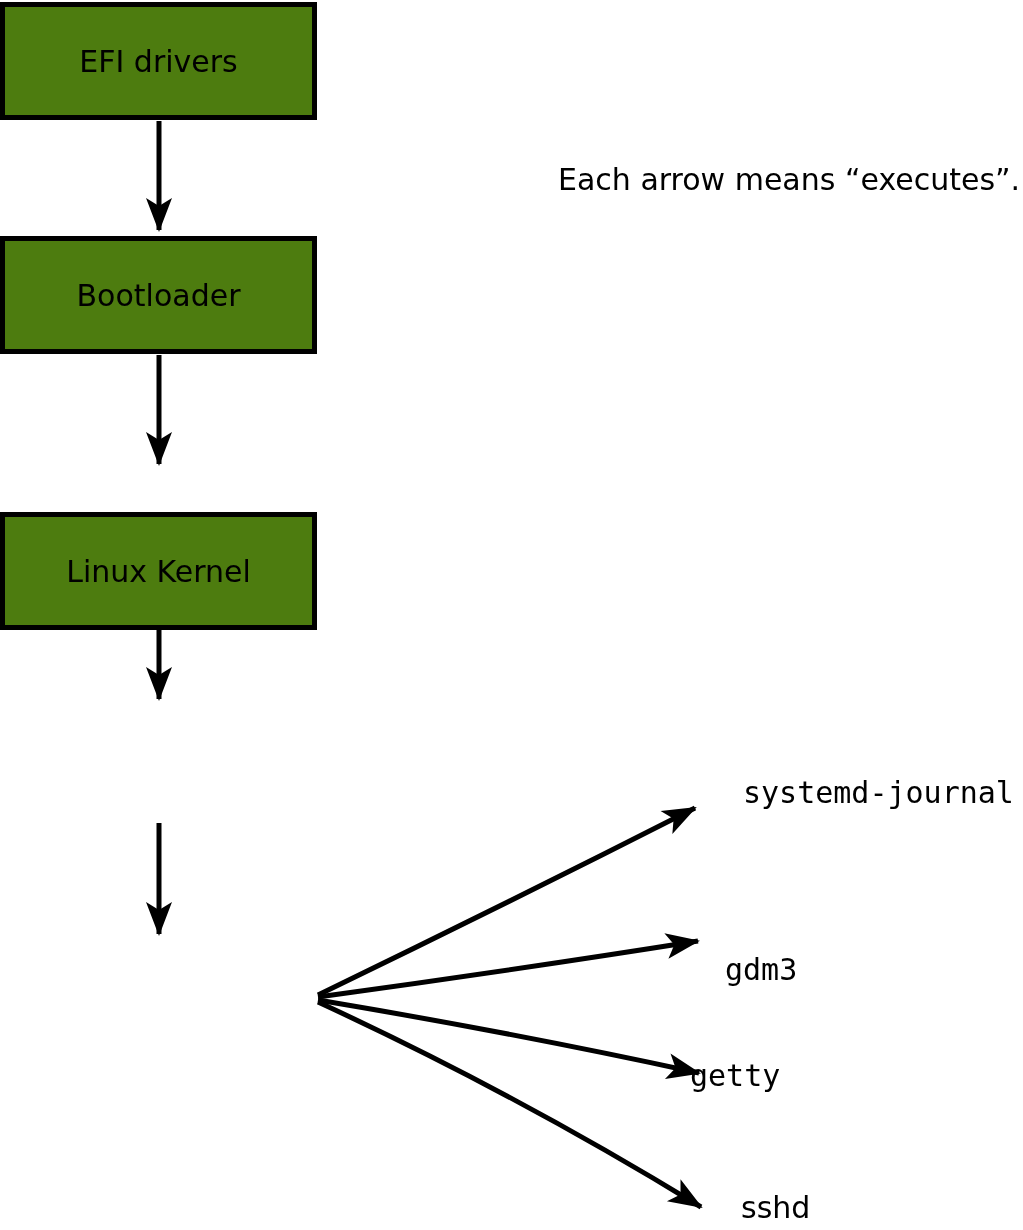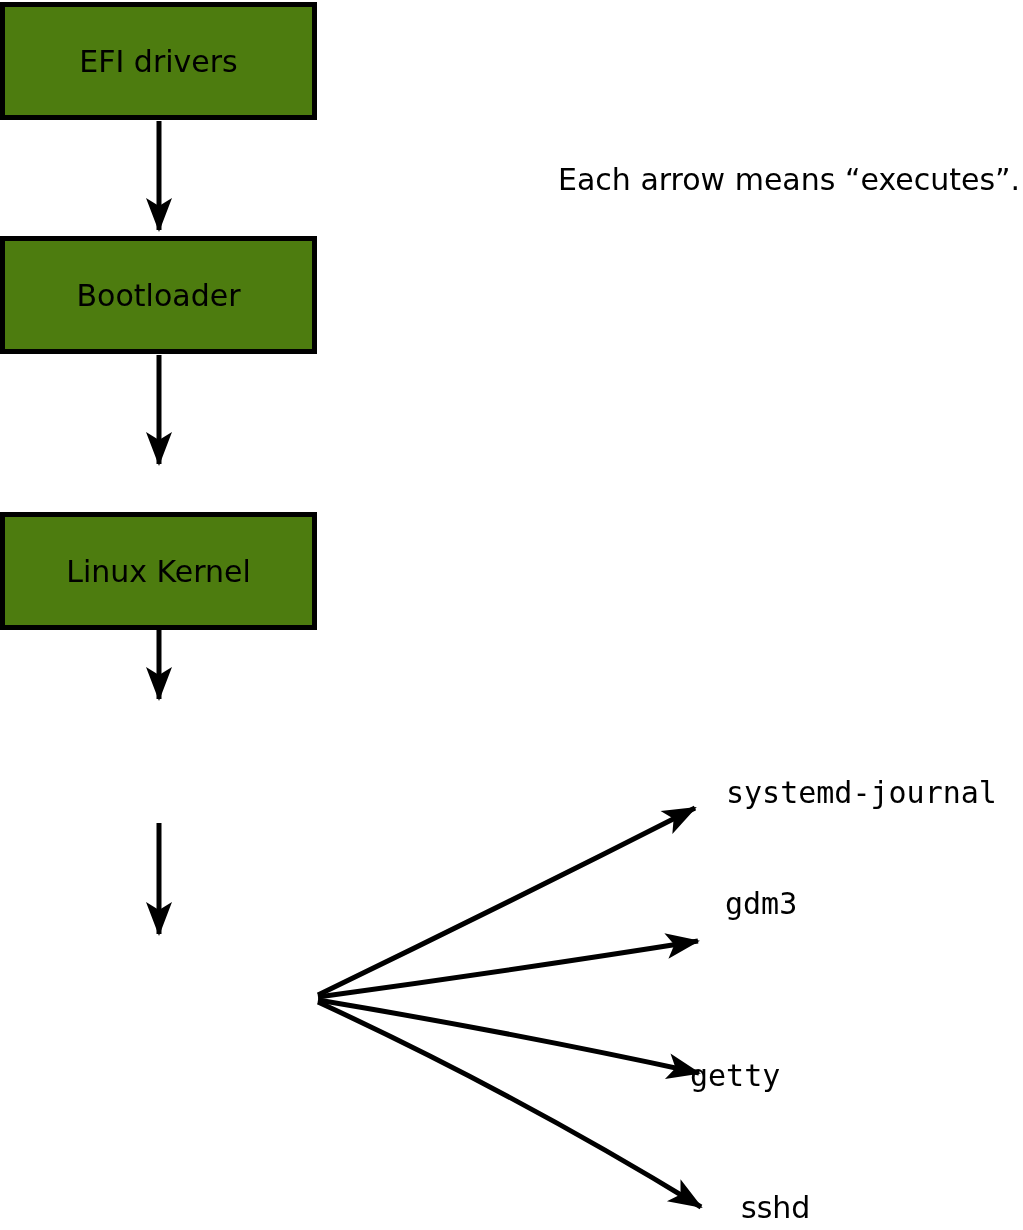--- a/index.html
+++ b/index.html
@@ -49,22 +49,22 @@
     line-height: 35px;
     white-space: nowrap;
   }
   .target-label {
     position: absolute;
     font-size: 30px;
     line-height: 35px;
     white-space: nowrap;
   }
   .mono { font-family: "DejaVu Sans Mono", monospace; }
-  .t-journal { left: 726px; top: 775px; }
-  .t-gdm3   { left: 725px; top: 886px; }
+  .t-journal { left: 743px; top: 775px; }
+  .t-gdm3   { left: 725px; top: 952px; }
   .t-getty  { left: 690px; top: 1058px; }
   .t-sshd   { left: 741px; top: 1190px; }
 </style>
 </head>
 <body>
 
 <div class="canvas">
 
   <svg class="arrow-layer" width="1023" height="1230" viewBox="0 0 1023 1230" xmlns="http://www.w3.org/2000/svg">
     <defs>

